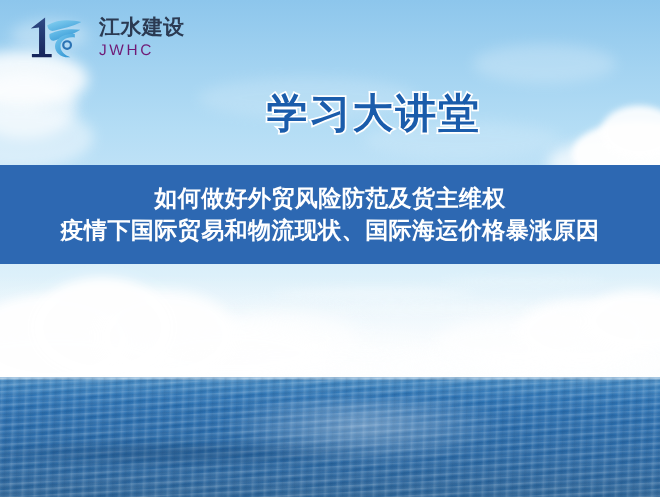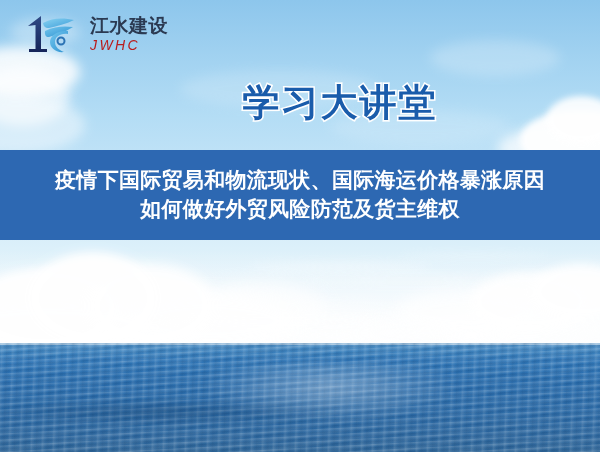--- a/index.html
+++ b/index.html
@@ -174,25 +174,24 @@
   .logo-cn {
     font-size: 19px;
     font-weight: bold;
     color: #2b3a52;
     letter-spacing: 0.5px;
     font-family: "DejaVu Sans", "Liberation Sans", sans-serif;
   }
   .logo-en {
     font-size: 14px;
     font-weight: normal;
-    color: #b91c1c;
+    color: #701a75;
     letter-spacing: 2.4px;
     margin-top: 3px;
     font-family: "Liberation Sans", sans-serif;
-    font-style: italic;
   }
 
   
   .main-title {
     position: absolute;
     left: 0; top: 78px;
     width: 600px;
     text-align: center;
     font-family: "DejaVu Sans", "Liberation Sans", sans-serif;
     font-size: 37px;
@@ -305,17 +304,17 @@
     </svg>
     <div class="logo-text">
       <span class="logo-cn">江水建设</span>
       <span class="logo-en">JWHC</span>
     </div>
   </div>
 
   <div class="main-title">学习大讲堂</div>
 
   <div class="banner">
+    <div class="banner-line">如何做好外贸风险防范及货主维权</div>
     <div class="banner-line">疫情下国际贸易和物流现状、国际海运价格暴涨原因</div>
-    <div class="banner-line">如何做好外贸风险防范及货主维权</div>
   </div>
 
 </div>
 
 </body></html>

